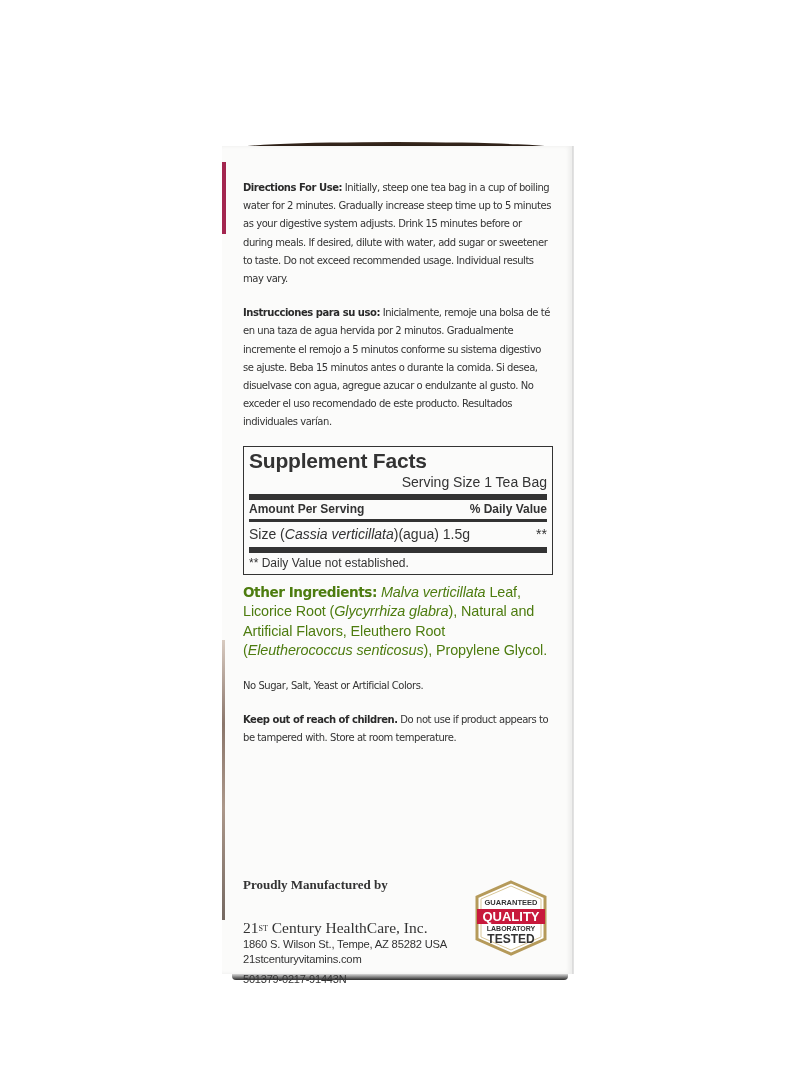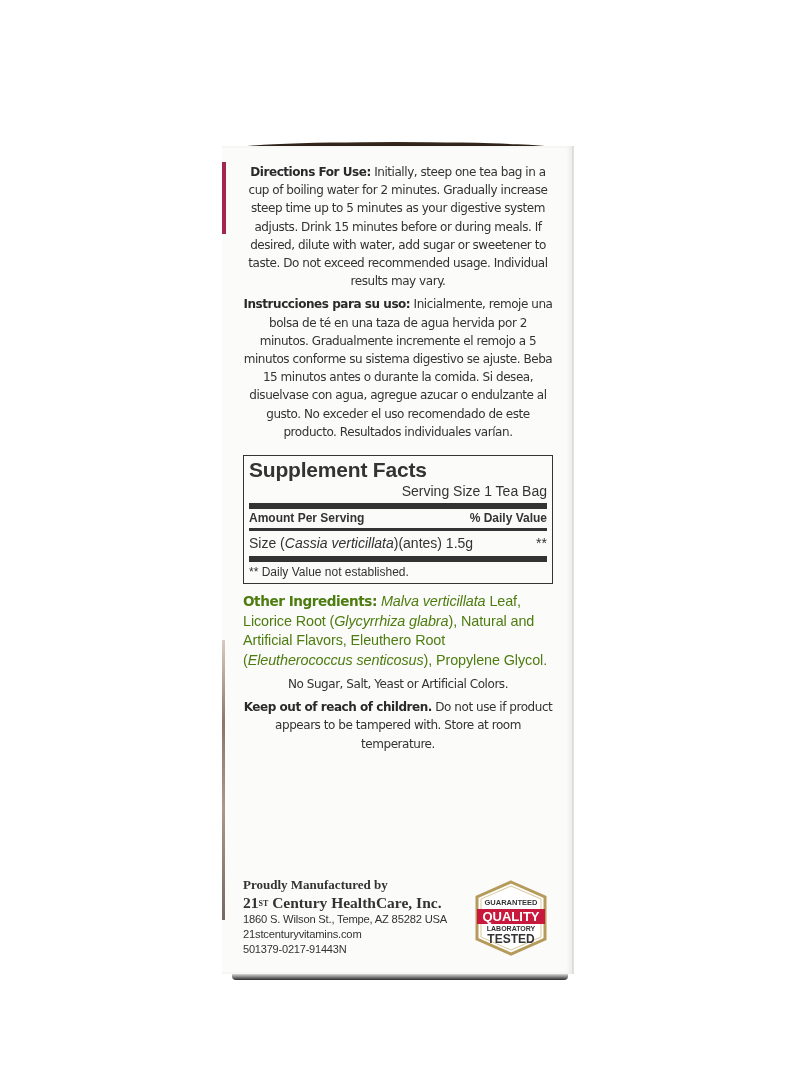--- a/index.html
+++ b/index.html
@@ -3,38 +3,38 @@
 <meta charset="utf-8">
 <style>
   html, body { margin:0; padding:0; }
   body { width:800px; height:1092px; background:#ffffff; position:relative; overflow:hidden; font-family:"Liberation Sans", sans-serif; color:#2b2b2b; }
   .box { position:absolute; left:222px; top:146px; width:350px; height:828px; background:#fbfbfa; box-shadow: inset -3px 0 4px rgba(0,0,0,0.06), 1px 0 0 #e2e2e2; border-right:1px solid #dcdcdc; }
   .top-lid { position:absolute; left:224px; top:142px; width:344px; height:8px; background:linear-gradient(#3a2a1e,#1e1610); border-radius:50% 50% 0 0 / 100% 100% 0 0; }
   .bottom-lid { position:absolute; left:232px; top:974px; width:336px; height:6px; background:linear-gradient(#d8d8d8,#2a2a2a); border-radius:0 0 4px 4px; }
   .left-stripe { position:absolute; left:222px; top:162px; width:4px; height:72px; background:#a3264f; }
   .left-stripe2 { position:absolute; left:222px; top:640px; width:3px; height:280px; background:linear-gradient(#c9b6a8,#5a3d2e 30%,#8a6d5a 60%,#3b2a20); opacity:0.7; }
   .content { position:absolute; left:243px; top:163px; width:310px; }
-  .para { font-family:"DejaVu Sans", sans-serif; font-size:12px; line-height:18.2px; color:#333; letter-spacing:-0.45px; margin:0 0 5px 0;text-align:center; }
+  .para { font-family:"DejaVu Sans", sans-serif; font-size:10px; line-height:18.2px; color:#333; letter-spacing:-0.45px; margin:16px 0 5px 0; }
   .para b { font-weight:bold; color:#2a2a2a; }
   .facts { border:1.5px solid #333; margin:14px 0 8px 0; padding:2px 5px 3px 5px; font-family:"Liberation Sans", sans-serif; color:#333; }
   .facts-title { font-size:21px; font-weight:bold; line-height:24px; letter-spacing:-0.2px; }
   .facts-line { font-size:14px; line-height:18px;text-align:right; }
   .bar-thick { height:6px; background:#333; margin:3px 0 2px 0; }
   .bar-mid { height:3px; background:#333; margin:2px 0 2px 0; }
   .facts-head { display:flex; justify-content:space-between; font-size:12px; font-weight:bold; line-height:15px; }
   .facts-row { display:flex; justify-content:space-between; font-size:14px; line-height:20px; }
   .facts-foot { font-size:12px; line-height:16px; }
   .ingr { font-family:"Liberation Sans", sans-serif; font-size:14.4px; line-height:19.5px; color:#4d7c0f; margin:0 0 5px 0; letter-spacing:-0.1px; }
   .ingr b { font-family:"DejaVu Sans", sans-serif; font-size:13.6px; letter-spacing:-0.45px; }
   .mfg { position:absolute; left:243px; top:876px; width:220px; color:#333; }
   .mfg-line1 { font-family:"Liberation Serif", serif; font-weight:bold; font-size:13px; line-height:17px; }
-  .mfg-line2 { font-family:"Liberation Serif", serif; font-weight:bold; font-size:15.5px; line-height:19px; }
+  .mfg-line2 { font-family:"Liberation Serif", serif; font-weight:normal; font-size:15.5px; line-height:19px;margin-top:25px; }
   .mfg-line2 sup { font-size:8px; vertical-align:top; position:relative; top:1px; }
   .mfg-small { font-family:"Liberation Sans", sans-serif; font-size:11.2px; line-height:15px; letter-spacing:-0.2px; }
-  .lot { font-family:"Liberation Sans", sans-serif; font-size:11px; line-height:14px; letter-spacing:-0.2px; }
+  .lot { font-family:"Liberation Sans", sans-serif; font-size:11px; line-height:14px; margin-top:5px; letter-spacing:-0.2px; }
   .badge { position:absolute; left:474px; top:880px; width:74px; height:76px; }
 </style>
 </head>
 <body>
 
 <div class="top-lid"></div>
 <div class="box"></div>
 <div class="left-stripe"></div>
 <div class="left-stripe2"></div>
 <div class="bottom-lid"></div>
@@ -46,21 +46,21 @@
   <div class="facts">
     <div class="facts-title">Supplement Facts</div>
     <div class="facts-line">Serving Size 1 Tea Bag</div>
     <div class="bar-thick"></div>
     <div class="facts-head">
       <span>Amount Per Serving</span>
       <span>% Daily Value</span>
     </div>
     <div class="bar-mid"></div>
     <div class="facts-row">
-      <span><span>Size (</span><i>Cassia verticillata</i><span>)(antes) 1.5g</span></span>
+      <span><span>Size (</span><i>Cassia verticillata</i><span>)(agua) 1.5g</span></span>
       <span>**</span>
     </div>
     <div class="bar-thick"></div>
     <div class="facts-foot">** Daily Value not established.</div>
   </div>
 
   <p class="ingr"><b>Other Ingredients:</b><span> </span><i>Malva verticillata</i><span> Leaf, Licorice Root (</span><i>Glycyrrhiza glabra</i><span>), Natural and Artificial Flavors, Eleuthero Root (</span><i>Eleutherococcus senticosus</i><span>), Propylene Glycol.</span></p>
 
   <p class="para">No Sugar, Salt, Yeast or Artificial Colors.</p>
   <p class="para"><b>Keep out of reach of children.</b><span> Do not use if product appears to be tampered with. Store at room temperature.</span></p>

